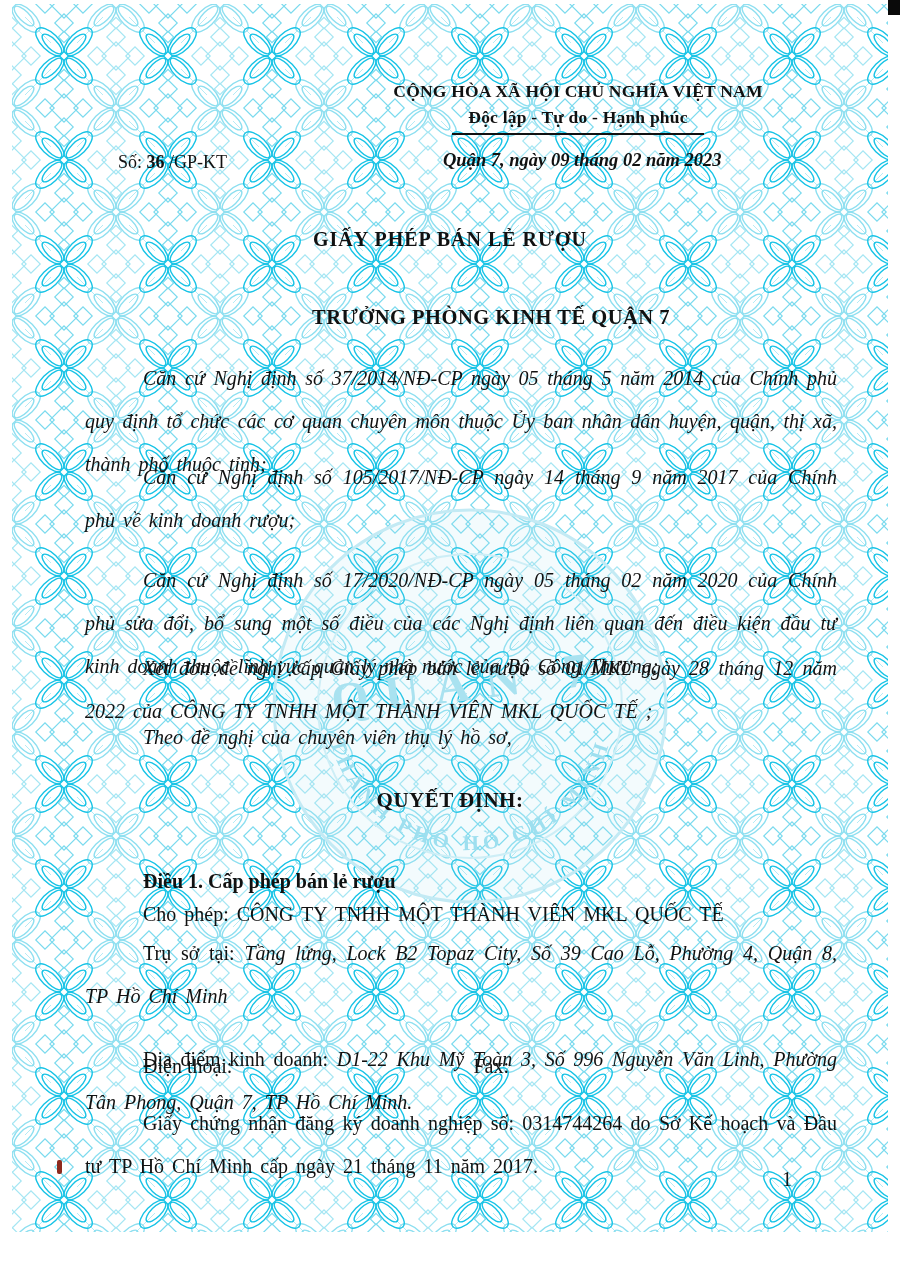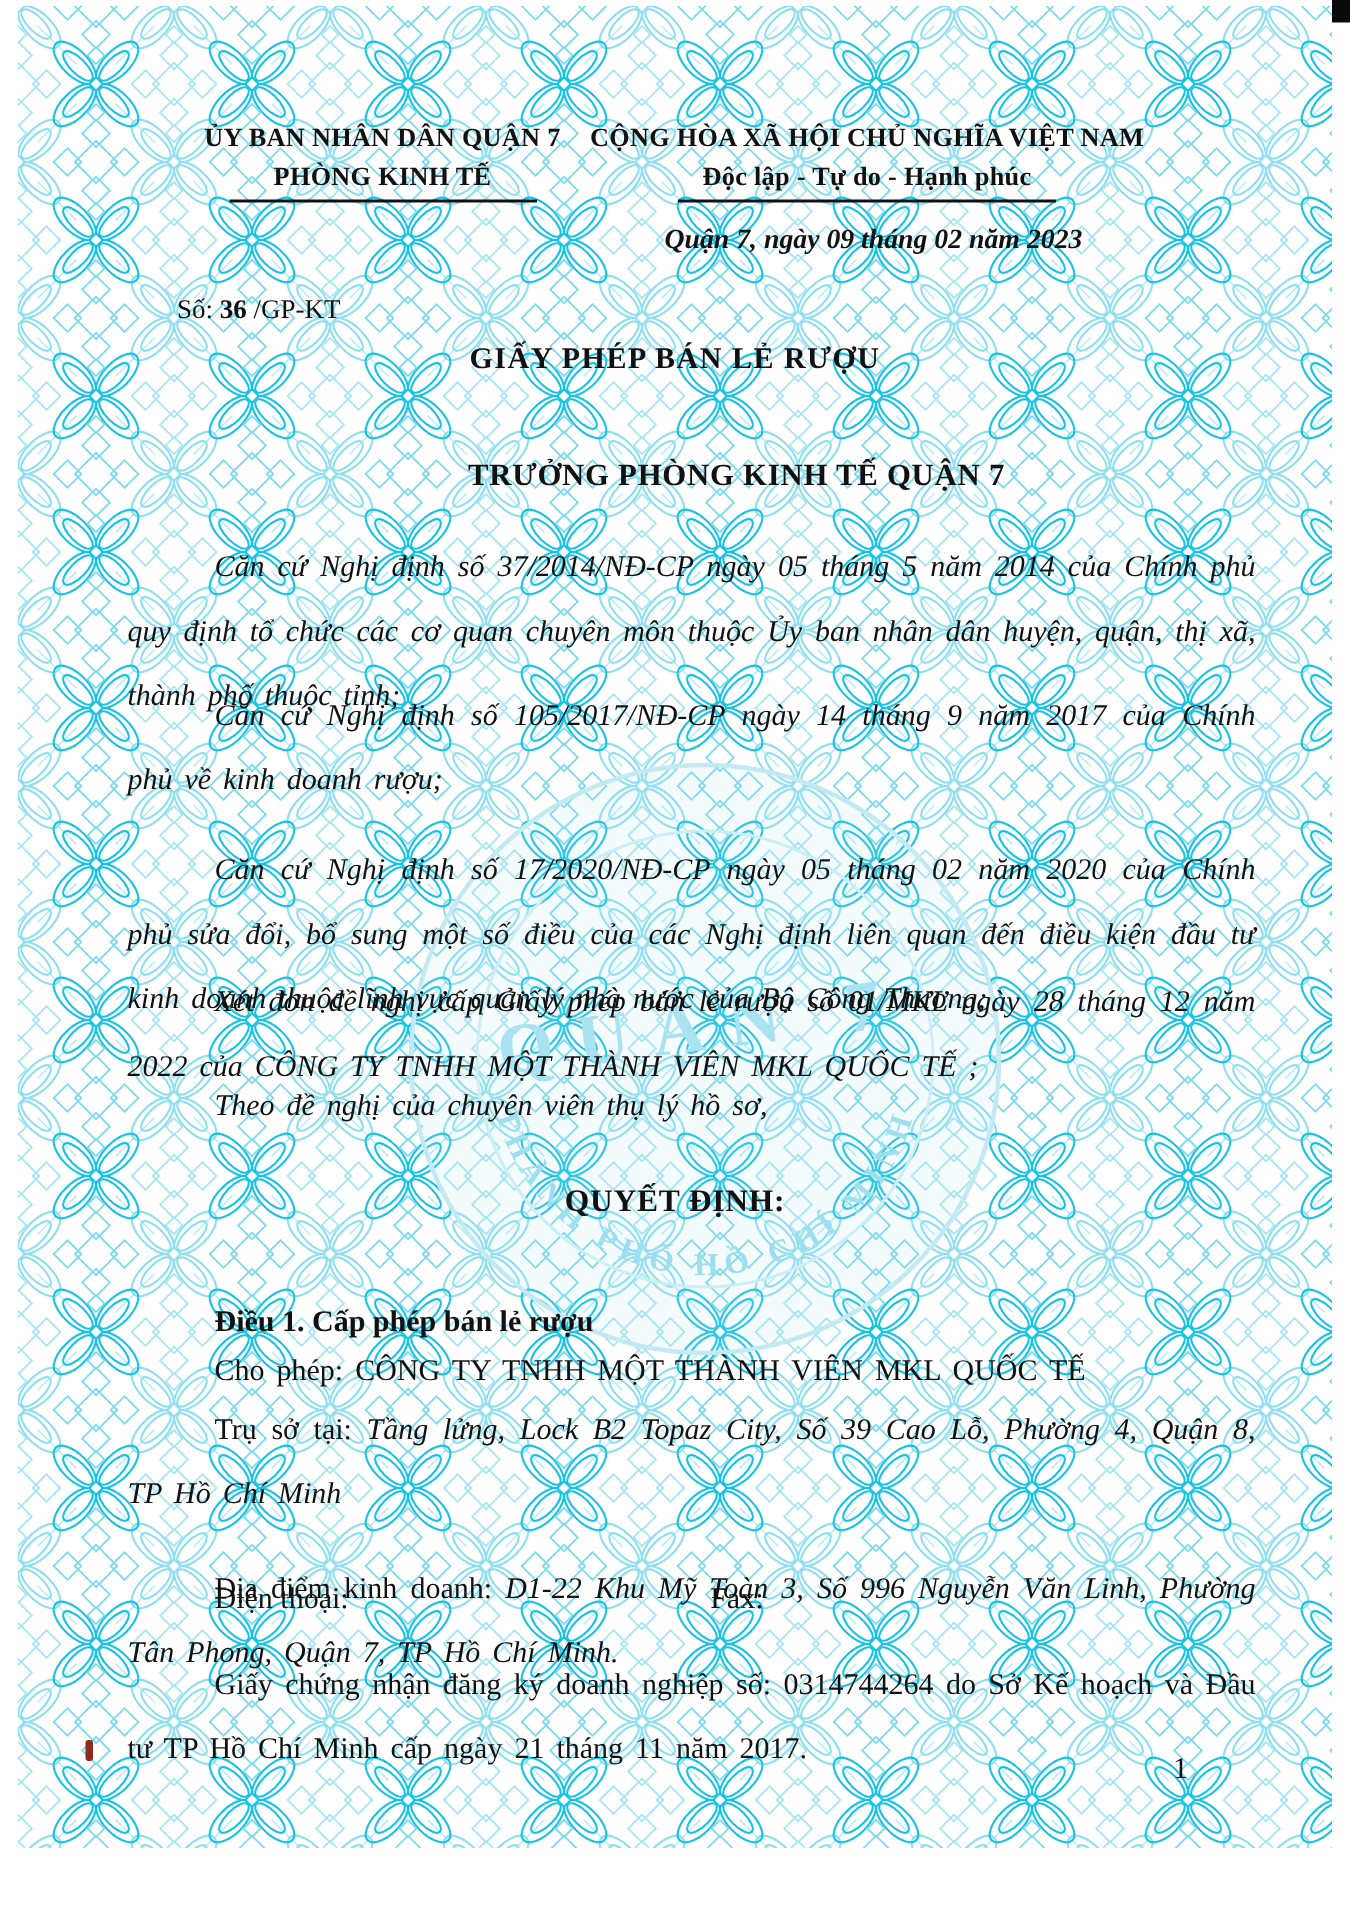--- a/index.html
+++ b/index.html
@@ -90,33 +90,28 @@
     <path id="wm-arc" d="M 74,218 A 144,144 0 0 0 362,218" fill="none"></path>
     <text font-size="21" letter-spacing="5" fill="#9edfef" font-family="Liberation Serif, DejaVu Serif, serif" font-weight="bold">
       <textPath href="#wm-arc" startOffset="50%" text-anchor="middle">THÀNH PHỐ HỒ CHÍ MINH</textPath>
     </text>
     <text x="218" y="212" text-anchor="middle" font-size="48" letter-spacing="16" fill="#a9e2f0" font-weight="bold" transform="rotate(-7 218 218)" font-family="Liberation Serif, DejaVu Serif, serif">QUẬN 7</text>
   </svg>
 
   <div class="artifact-black" style="top:0;left:888px;width:12px;height:15px;"></div>
   <div class="artifact-red" style="top:1160px;left:57px;width:5px;height:14px;"></div>
 
-  <div class="abs hdr" style="top:78px;left:70px;width:370px;">
-    <div>ỦY BAN NHÂN DÂN QUẬN 7</div>
-    <div>PHÒNG KINH TẾ</div>
-    <div class="rule" style="width:205px;"></div>
-  </div>
 
   <div class="abs hdr" style="top:78px;left:368px;width:420px;">
     <div>CỘNG HÒA XÃ HỘI CHỦ NGHĨA VIỆT NAM</div>
     <div>Độc lập - Tự do - Hạnh phúc</div>
     <div class="rule" style="width:252px;"></div>
   </div>
 
-  <div class="abs soline" style="top:152px;left:118px;margin-top:44px;">
+  <div class="abs soline" style="top:152px;left:118px;">
     <span>Số:</span>
     <span class="bold">36</span>
     <span>/GP-KT</span>
   </div>
   <div class="abs dateline" style="top:150px;left:443px;">Quận 7, ngày 09 tháng 02 năm 2023</div>
 
   <div class="abs doc-title" style="top:228px;left:0;">GIẤY PHÉP BÁN LẺ RƯỢU</div>
   <div class="abs doc-sub" style="top:306px;left:0;">TRƯỞNG PHÒNG KINH TẾ QUẬN 7</div>
 
   <div class="abs para" style="top:357px;left:85px;width:752px;">Căn cứ Nghị định số 37/2014/NĐ-CP ngày 05 tháng 5 năm 2014 của Chính phủ quy định tổ chức các cơ quan chuyên môn thuộc Ủy ban nhân dân huyện, quận, thị xã, thành phố thuộc tỉnh;</div>

